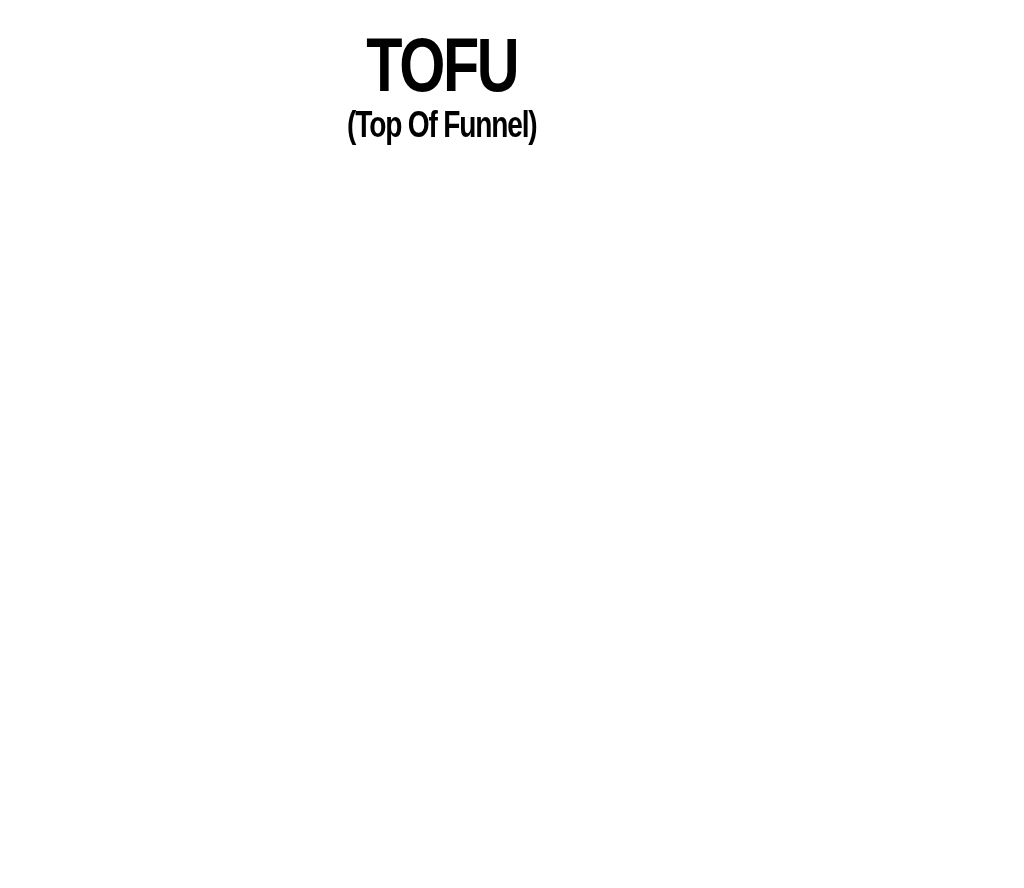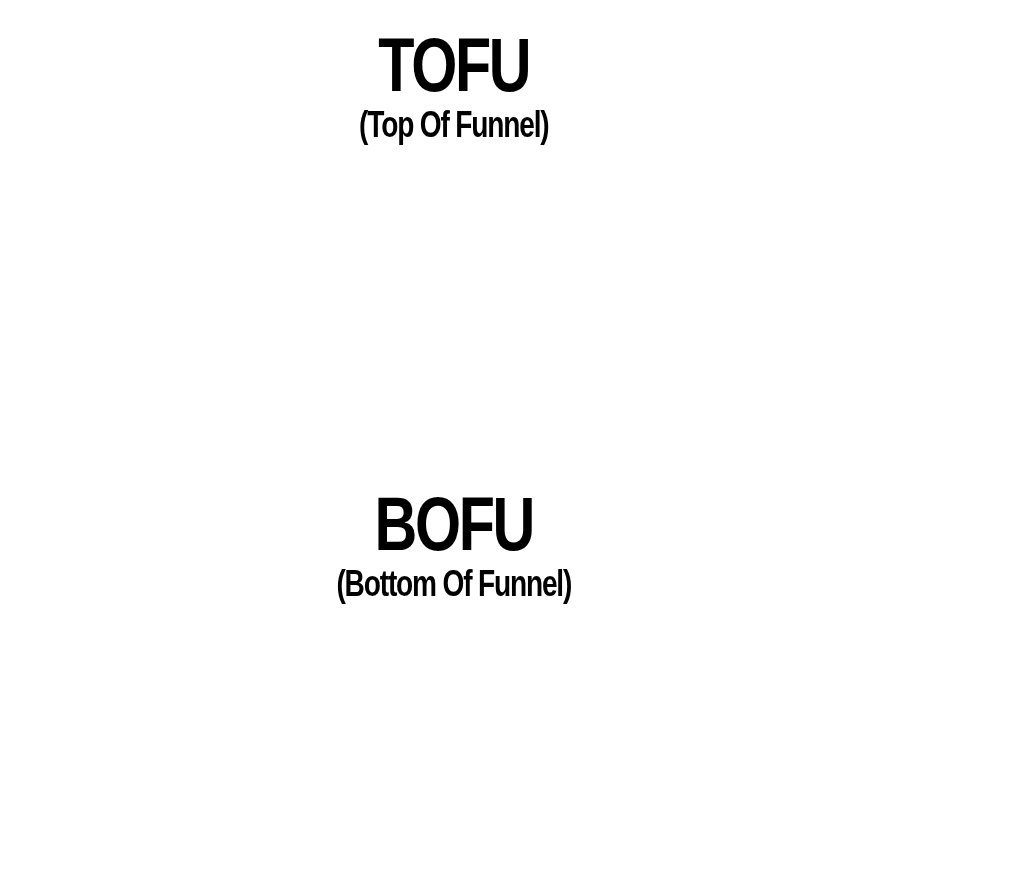--- a/index.html
+++ b/index.html
@@ -15,21 +15,21 @@
     }
     .stage {
       position: absolute;
       left: 0;
       top: 0;
       width: 1024px;
       height: 888px;
     }
     .stage-block {
       position: absolute;
-      left: 12px;
+      left: 0;
       width: 844px;
       text-align: center;
       color: #000000;
     }
     .stage-title {
       display: block;
       font-family: "Liberation Sans", "DejaVu Sans", sans-serif;
       font-weight: 700;
       font-size: 76px;
       line-height: 76px;
@@ -58,18 +58,14 @@
 <body>
 
 <div class="stage">
 
   <div class="stage-block" id="block-tofu">
     <span class="stage-title">TOFU</span>
     <span class="stage-subtitle">(Top Of Funnel)</span>
   </div>
 
 
-  <div class="stage-block" id="block-bofu">
-    <span class="stage-title">BOFU</span>
-    <span class="stage-subtitle">(Bottom Of Funnel)</span>
-  </div>
 
 </div>
 
 </body></html>

